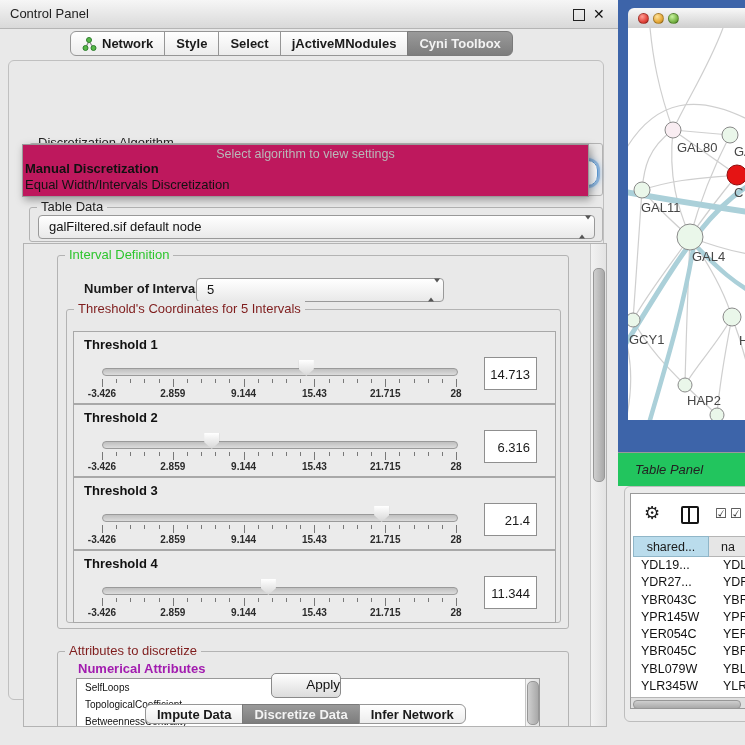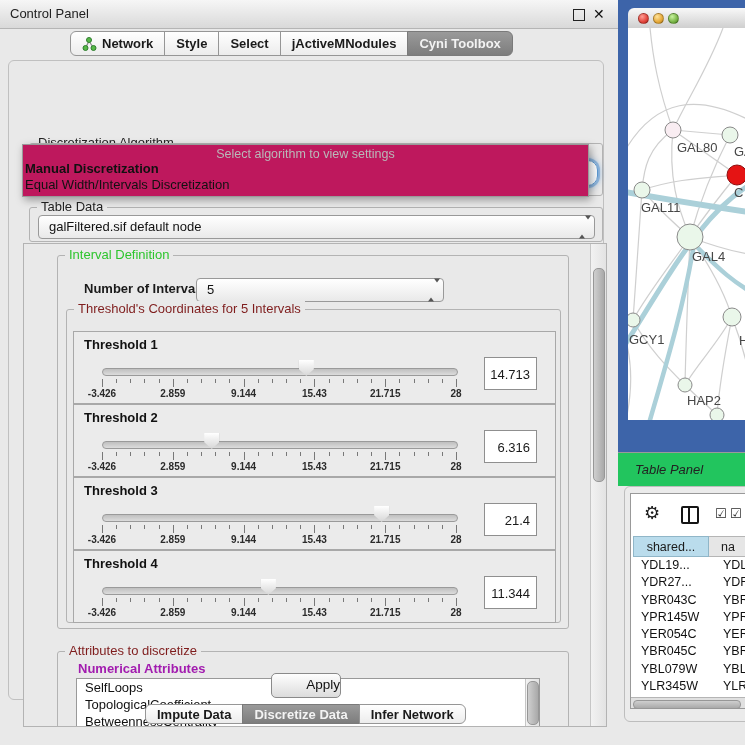--- a/index.html
+++ b/index.html
@@ -78,21 +78,21 @@
   .tick.minor{height:4px;}
   .tick.major{height:8px;}
   .tick-labels{position:absolute;left:28px;top:56px;width:354px;height:12px;}
   .tick-label{position:absolute;transform:translateX(-50%);font-size:10px;font-weight:bold;color:#2b2b2b;white-space:nowrap;}
   .val-box{position:absolute;left:410px;top:25px;width:53px;height:33px;background:#fff;border:1px solid #8f8f8f;
            font-size:13px;text-align:right;line-height:33px;padding-right:6px;box-sizing:border-box;}
 
   
   .attr-head{position:absolute;left:8px;top:9px;font-size:13px;font-weight:bold;color:#a21caf;margin-left:12px;}
   .listbox{position:absolute;left:18px;top:26px;width:462px;height:80px;background:#fff;border:1px solid #999;overflow:hidden;}
-  .list-item{font-size:13px;line-height:17px;padding:0 0 0 8px;color:#111;white-space:nowrap;}
+  .list-item{font-size:10px;line-height:17px;padding:0 0 0 8px;color:#111;white-space:nowrap;}
   .listbox .vscroll{width:13px;}
 
   
   .apply-btn{left:262px;top:612px;width:68px;height:23px;background:linear-gradient(#fefefe,#dcdcdc);
              border:1px solid #8a8a8a;border-radius:5px;font-size:13.5px;color:#111;text-align:right;line-height:21px;}
 
   
   .desktop{left:618px;top:0;width:127px;height:452px;background:#3d64a9;}
   .net-window{left:628px;top:8px;width:130px;height:412px;}
   .net-titlebar{left:0;top:0;width:100%;height:20px;background:linear-gradient(#f8f8f8,#cfcfcf);

